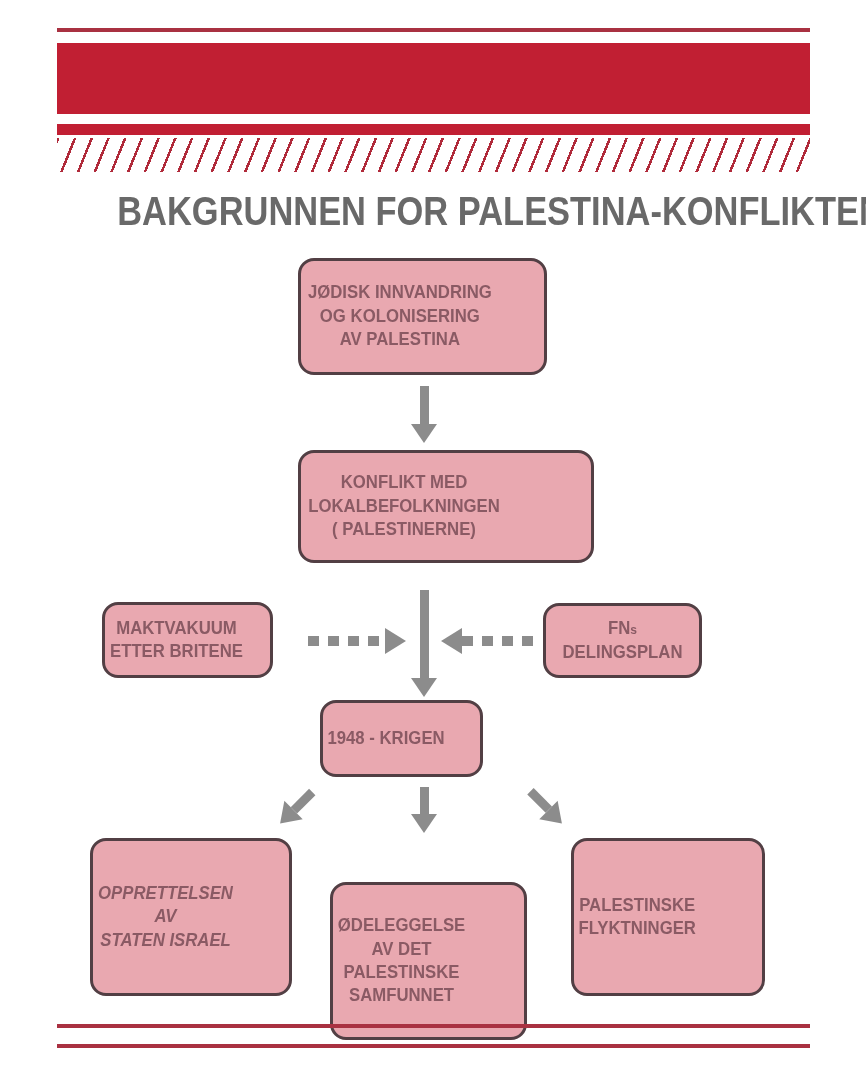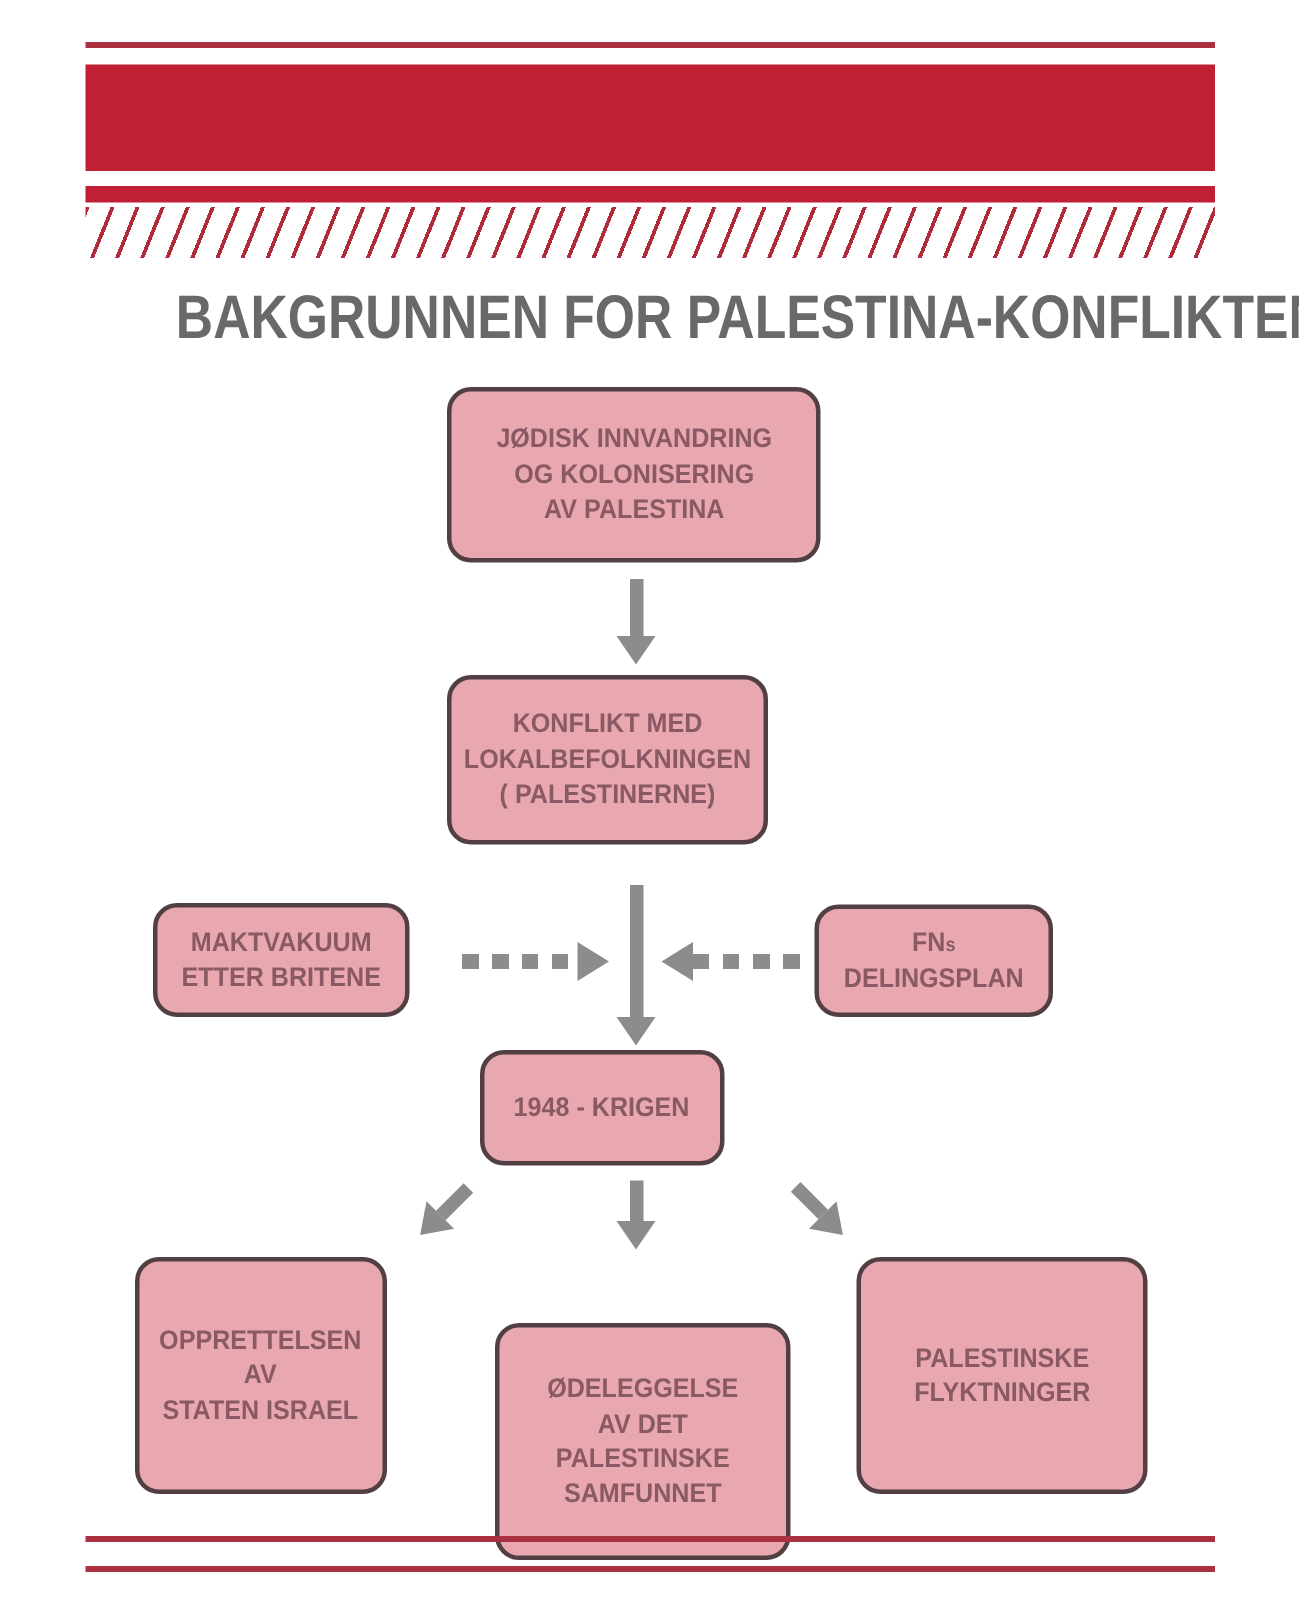--- a/index.html
+++ b/index.html
@@ -12,33 +12,33 @@
   .bar-thick { position:absolute; left:57px; width:753px; top:43px; height:71px; background:#c11f33; }
   .bar-thin  { position:absolute; left:57px; width:753px; top:124px; height:11px; background:#c11f33; }
   .hatch { position:absolute; left:57px; width:753px; top:138px; height:34px;
            background:repeating-linear-gradient(112deg, #b02a3a 0 2.5px, transparent 2.5px 15.5px); }
   .title { position:absolute; left:57px; width:753px; top:188px; text-align:center;
            font-size:41px; font-weight:bold; color:#696969; white-space:nowrap;
            transform:scaleX(0.84); transform-origin:center; letter-spacing:0; }
 
   
   .node { position:absolute; background:#e9a8b0; border:3px solid #523f44; border-radius:16px;
-          display:flex; align-items:center; justify-content:center; text-align:center;
+          display:flex; align-items:center; text-align:center;
           color:#8a5a64; font-weight:bold; font-size:18px; line-height:1.3; }
   .node-text { transform:scaleX(0.93); transform-origin:center; }
   .node-text span { display:block; }
   .node-text .inline { display:inline; }
   .small-s { font-size:13px; }
 
   .n-jodisk   { left:298px; top:258px; width:249px; height:117px; }
-  .n-konflikt { left:298px; top:450px; width:214px; height:113px; }
+  .n-konflikt { left:298px; top:450px; width:296px; height:113px; }
   .n-makt     { left:102px; top:602px; width:171px; height:76px;  }
   .n-fns      { left:543px; top:603px; width:159px; height:75px;  }
   .n-1948     { left:320px; top:700px; width:163px; height:77px;  }
-  .n-israel   { left:90px;  top:838px; width:168px; height:158px; }
+  .n-israel   { left:90px;  top:838px; width:202px; height:158px;font-style:italic; }
   .n-odelegg  { left:330px; top:838px; width:197px; height:158px;margin-top:44px; }
   .n-flykt    { left:571px; top:838px; width:194px; height:158px; }
 
   
   .varrow { position:absolute; display:flex; flex-direction:column; align-items:center; }
   .varrow .shaft { width:9px; flex:1; background:#8c8c8c; }
   .varrow .head  { width:0; height:0; border-left:13px solid transparent;
                    border-right:13px solid transparent; border-top:19px solid #8c8c8c; }
   .a-1    { left:411px; top:386px; width:26px; height:57px; }
   .a-long { left:411px; top:590px; width:26px; height:107px; }

